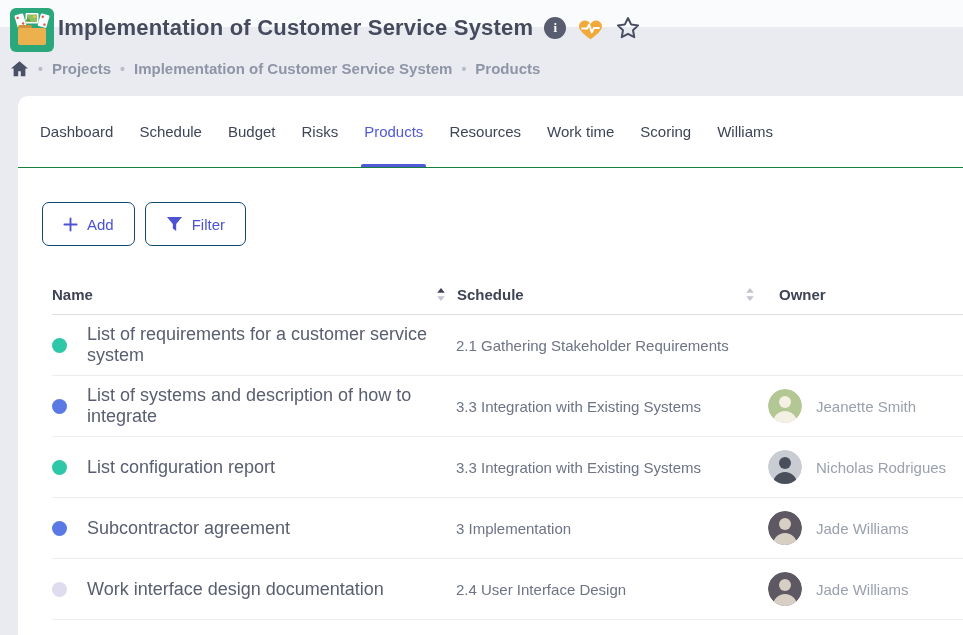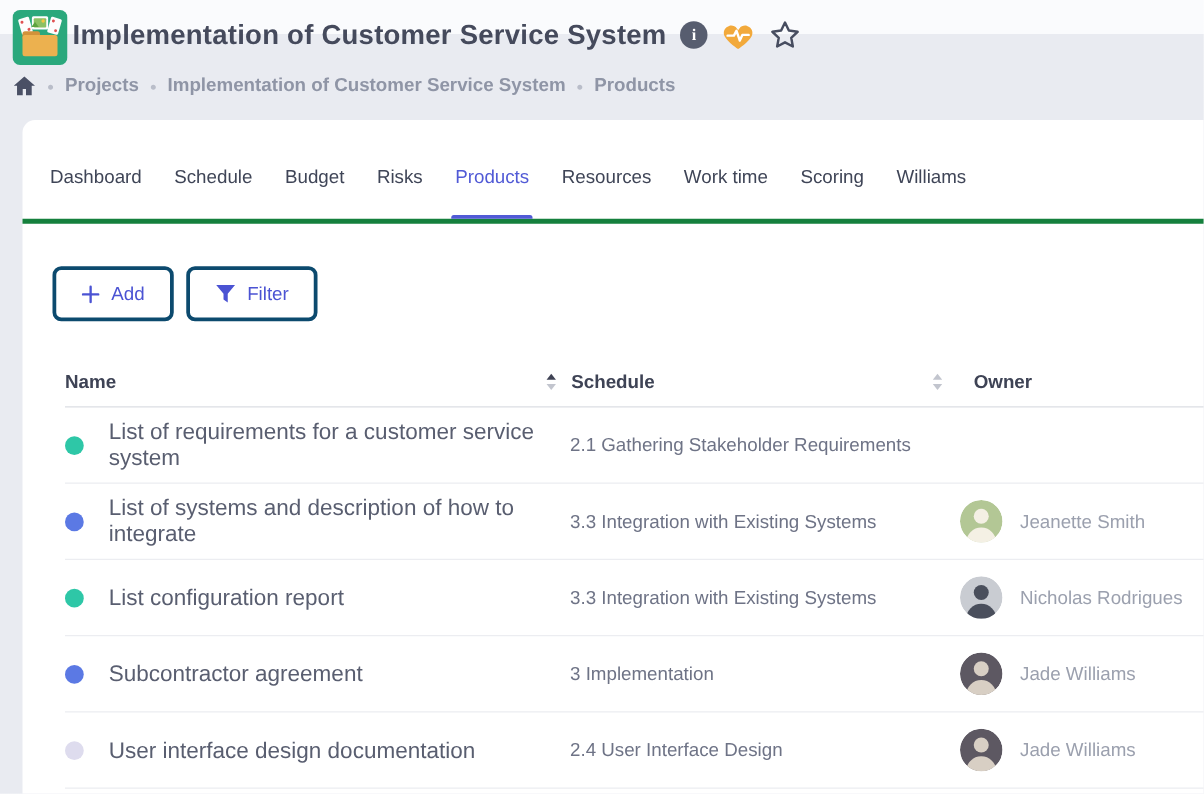--- a/index.html
+++ b/index.html
@@ -18,30 +18,30 @@
   .info-badge { width:22px; height:22px; border-radius:50%; background:#575d6f; color:#fff;
     display:flex; align-items:center; justify-content:center; font-size:13px; font-weight:700;
     font-family:"Liberation Serif", serif; }
   .breadcrumb { position:absolute; left:10px; top:60px; display:flex; align-items:center; gap:9px;
     font-size:15px; font-weight:600; color:#8f95a6; }
   .crumb-sep { color:#b9bdc9; font-size:14px; }
   
   .card { position:absolute; left:18px; top:96px; right:0; bottom:0; background:#fff;
     border-top-left-radius:10px; }
   .tabs { display:flex; align-items:stretch; height:72px; padding-left:9px;
-    border-bottom:4px solid #15803d;margin-top:11px; }
+    border-bottom:1px solid #15803d; }
   .tab { position:relative; display:flex; align-items:center; padding:0 13px; font-size:15px;
     font-weight:500; color:#3f4557; cursor:pointer; white-space:nowrap; }
   .tab.active { color:#515ad6; }
   .tab.active::after { content:""; position:absolute; left:10px; right:10px; bottom:0;
     height:3px; background:#515ad6; border-radius:2px 2px 0 0; }
   
   .toolbar { display:flex; gap:10px; margin:34px 0 0 24px; }
   .btn { display:inline-flex; align-items:center; gap:9px; height:44px; padding:0 20px;
-    background:#fff; border:3px solid #0c4a6e; border-radius:7px; color:#4b53d3;
+    background:#fff; border:1px solid #0c4a6e; border-radius:7px; color:#4b53d3;
     font-size:15px; font-weight:500; cursor:pointer; }
   
   .table { margin:29px 0 0 34px; }
   .t-head, .t-row { display:grid; grid-template-columns:404px 312px 1fr; align-items:center; }
   .t-head { height:40px; font-size:15px; font-weight:700; color:#3e4355;
     border-bottom:1px solid #dcdee4; }
   .t-row { height:61px; border-bottom:1px solid #ecedf1; }
   .sort-ic { display:inline-flex; margin-left:-20px; margin-right:11px; flex:none; }
   .cell-name { display:flex; align-items:center; gap:20px; font-size:18px; color:#595e70; }
   .dot { width:15px; height:15px; border-radius:50%; flex:none; }
@@ -202,21 +202,21 @@
               <path d="M5 34a12 12 0 0124 0z"></path>
             </g>
         </svg>
         <span>Jade Williams</span>
       </div>
     </div>
 
     <div class="t-row">
       <div class="cell-name">
         <span class="dot" style="background: rgb(222, 220, 238);"></span>
-        <span>User interface design documentation</span>
+        <span>Work interface design documentation</span>
       </div>
       <div class="cell-schedule">2.4 User Interface Design</div>
       <div class="cell-owner">
         <svg class="avatar" viewBox="0 0 34 34">
           <circle cx="17" cy="17" r="17" style="fill: rgb(93, 88, 98);"></circle>
           <g style="fill: rgb(216, 207, 196);">
               <circle cx="17" cy="13" r="6"></circle>
               <path d="M5 34a12 12 0 0124 0z"></path>
             </g>
         </svg>

